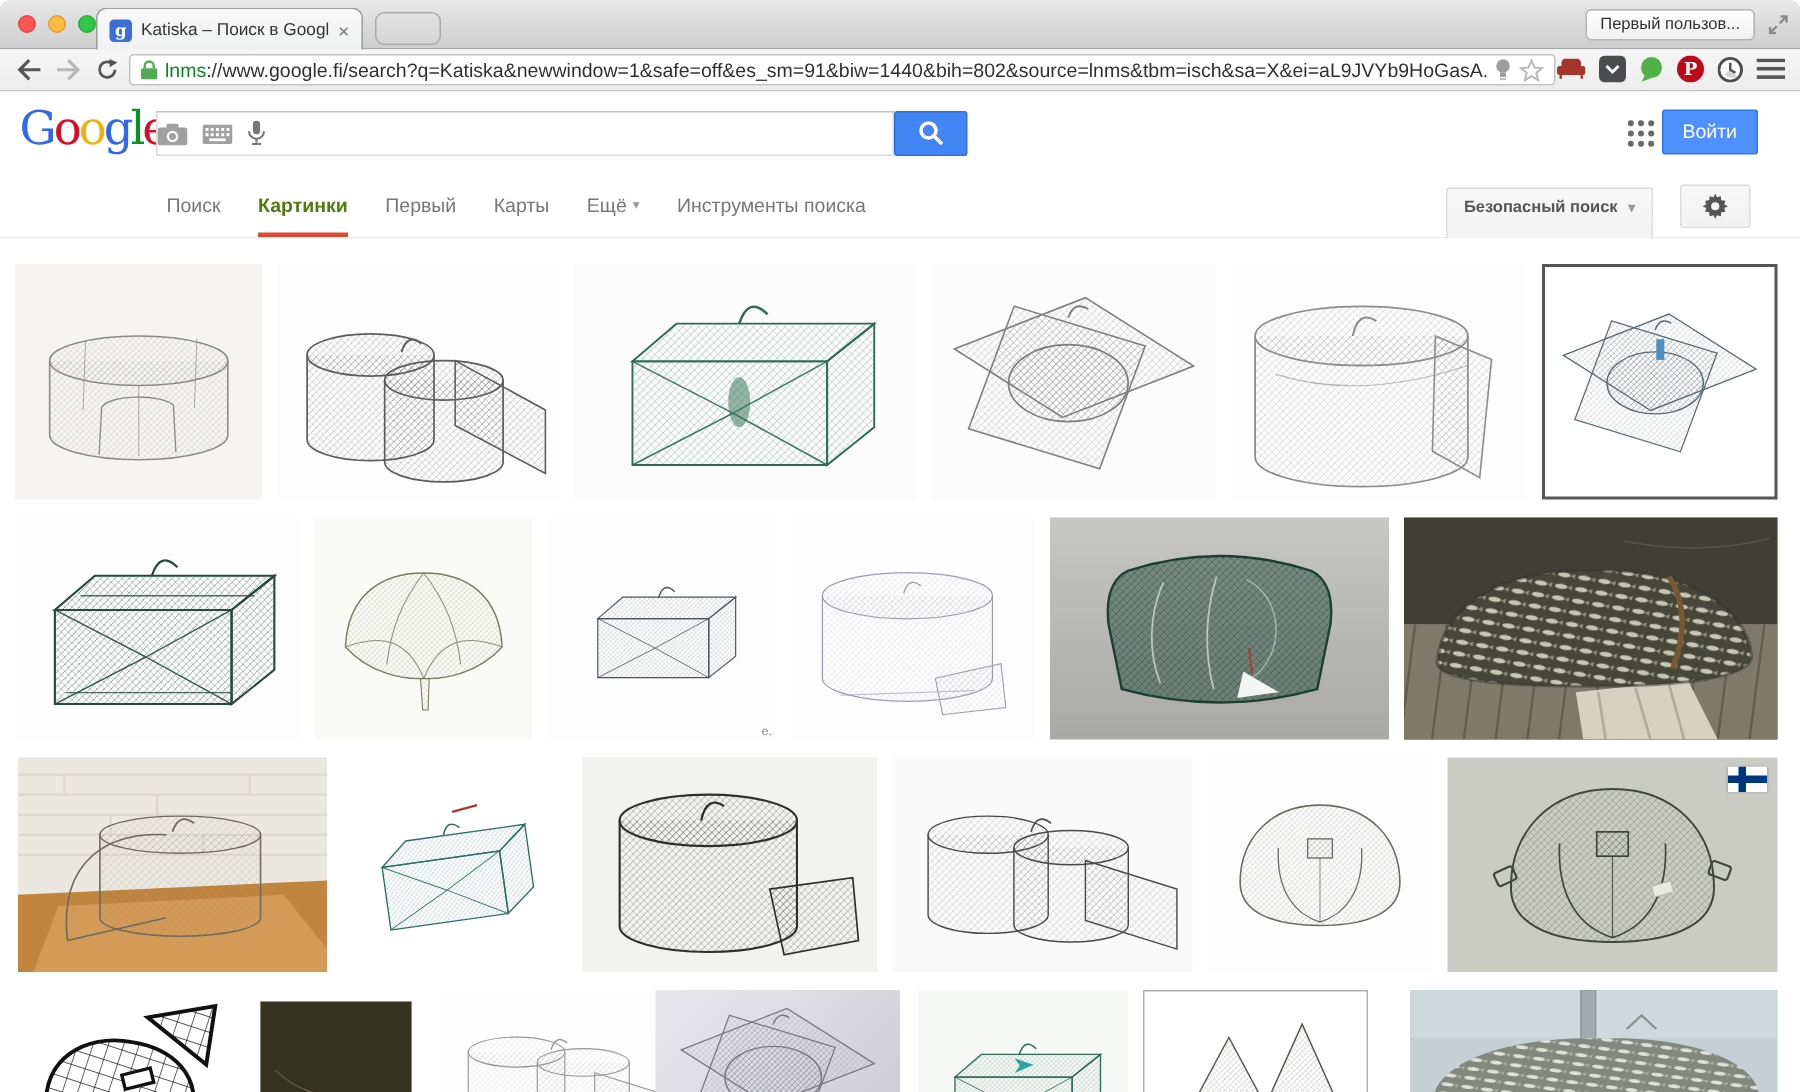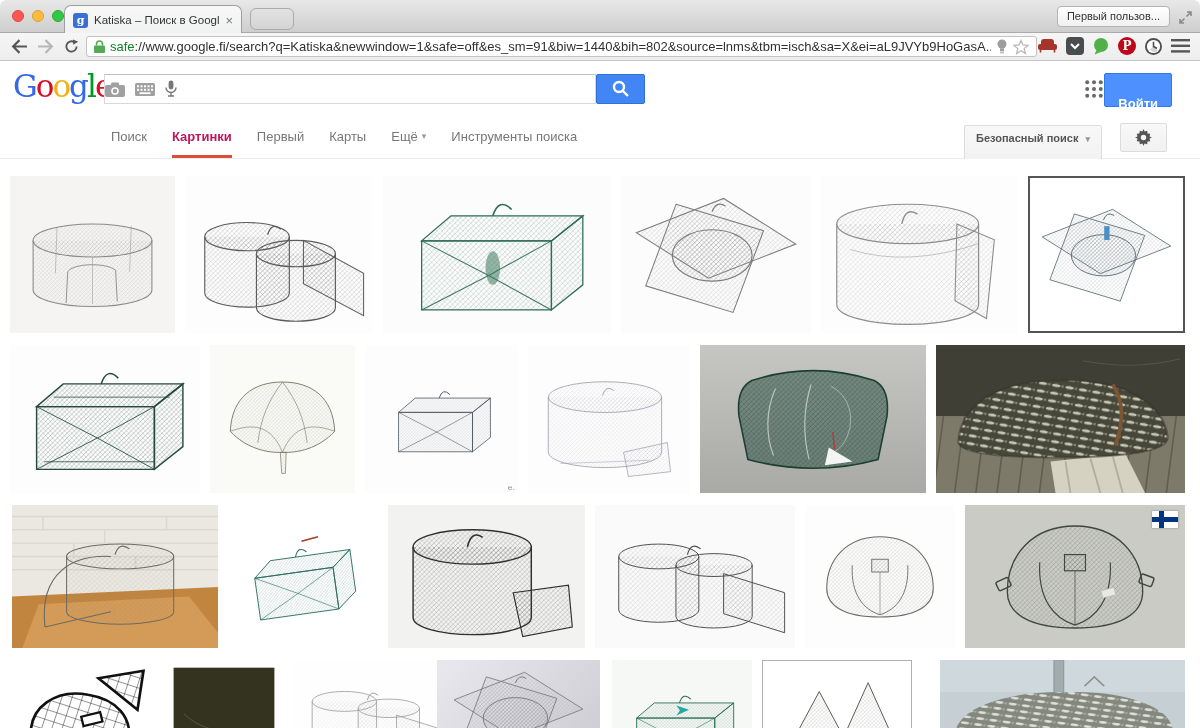--- a/index.html
+++ b/index.html
@@ -46,22 +46,22 @@
     letter-spacing:-2px;}
   .search-box{position:absolute;left:104px;top:13px;width:492px;height:30px;background:#fff;
     border:1px solid #d9d9d9;border-top:1px solid #c0c0c0;box-sizing:border-box;
     display:flex;align-items:center;cursor:text;}
   .query{font-size:16px;color:#111;padding-left:9px;flex:1;}
   .inbox-icons{display:flex;align-items:center;gap:10px;padding-right:9px;}
   .search-btn{position:absolute;left:596px;top:13px;width:49px;height:30px;background:#4285f4;
     border:1px solid #3370d4;border-radius:2px;display:flex;align-items:center;justify-content:center;
     box-sizing:border-box;cursor:pointer;}
   .apps-grid{position:absolute;right:97px;top:19px;width:18px;height:18px;cursor:pointer;}
-  .signin-btn{position:absolute;right:28px;top:12px;height:30px;padding:16px 13px;background:#4d90fe;
-    border:1px solid #3079ed;border-radius:2px;color:#fff;font-size:13px;font-weight:bold;
+  .signin-btn{position:absolute;right:28px;top:12px;height:30px;padding:0 13px;background:#4d90fe;
+    border:1px solid #3079ed;border-radius:2px;color:#fff;font-size:13px;font-weight:normal;
     line-height:28px;box-sizing:border-box;cursor:pointer;}
 
   
   .gnav{position:absolute;top:115px;left:0;right:0;height:44px;background:#fff;
     border-bottom:1px solid #ebebeb;box-sizing:border-box;}
   .gnav-items{position:absolute;left:111px;top:0;height:100%;display:flex;gap:25px;}
   .gnav-item{display:flex;align-items:center;height:100%;font-size:13px;color:#777;
     border-bottom:3px solid transparent;box-sizing:border-box;padding-top:2px;cursor:pointer;text-align:right;}
   .gnav-item.active{font-weight:bold;}
   .caret{margin-left:4px;color:#999;font-size:9px;}
@@ -119,21 +119,21 @@
         <polygon points="9.6,0.4 15.2,2.8 9.8,6.2" fill="#565656"></polygon>
       </svg>
   </span>
   <div class="urlbar">
     <span style="line-height:0">
       <svg width="11" height="13" viewBox="0 0 11 13">
           <rect y="5.5" width="11" height="7.5" rx="1" fill="#54a954"></rect>
           <path d="M2.5 5.5 V4 a3 3 0 0 1 6 0 V5.5" fill="none" stroke="#54a954" stroke-width="1.6"></path>
         </svg>
     </span>
-    <span class="url-text"><span class="url-scheme">safe</span><span class="url-rest">://www.google.fi/search?q=Katiska&amp;newwindow=1&amp;safe=off&amp;es_sm=91&amp;biw=1440&amp;bih=802&amp;source=lnms&amp;tbm=isch&amp;sa=X&amp;ei=aL9JVYb9HoGasA...</span></span>
+    <span class="url-text"><span class="url-scheme">lnms</span><span class="url-rest">://www.google.fi/search?q=Katiska&amp;newwindow=1&amp;safe=off&amp;es_sm=91&amp;biw=1440&amp;bih=802&amp;source=lnms&amp;tbm=isch&amp;sa=X&amp;ei=aL9JVYb9HoGasA...</span></span>
     <span style="line-height:0">
       <svg width="12" height="15" viewBox="0 0 12 15">
           <circle cx="6" cy="5" r="4.5" fill="#9d9d9d"></circle>
           <rect x="4" y="9.3" width="4" height="3" fill="#9d9d9d"></rect>
           <rect x="4" y="13" width="4" height="1.4" fill="#bdbdbd"></rect>
         </svg>
     </span>
     <span style="line-height:0">
       <svg width="16" height="16" viewBox="0 0 16 16">
           <path d="M8 1.5 L10 6 L15 6.4 L11.2 9.6 L12.4 14.5 L8 11.8 L3.6 14.5 L4.8 9.6 L1 6.4 L6 6 Z" fill="none" stroke="#b9b9b9" stroke-width="1.3"></path>
@@ -244,21 +244,21 @@
             <circle cx="15.8" cy="15.8" r="2"></circle>
           </g>
         </svg>
     </span>
     <span class="signin-btn">Войти</span>
   </div>
 
   <div class="gnav">
     <div class="gnav-items">
         <div class="gnav-item">Поиск</div>
-        <div class="gnav-item active" style="color: #be185d; border-bottom-color: rgb(221, 75, 57);">Картинки</div>
+        <div class="gnav-item active" style="color: #4d7c0f; border-bottom-color: rgb(221, 75, 57);">Картинки</div>
         <div class="gnav-item">Первый</div>
         <div class="gnav-item">Карты</div>
         <div class="gnav-item">Ещё<span class="caret">▾</span></div>
         <div class="gnav-item">Инструменты поиска</div>
       </div>
     <span class="safe-btn">
       <span>Безопасный поиск</span>
       <span class="caret">▾</span>
     </span>
     <span class="gear-btn">

